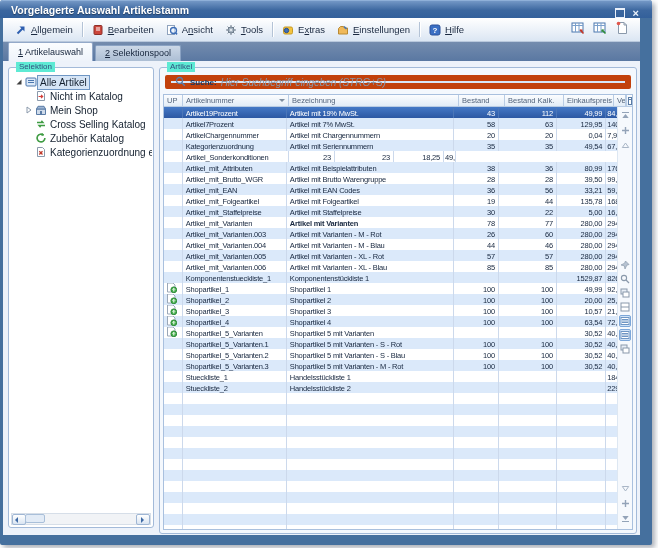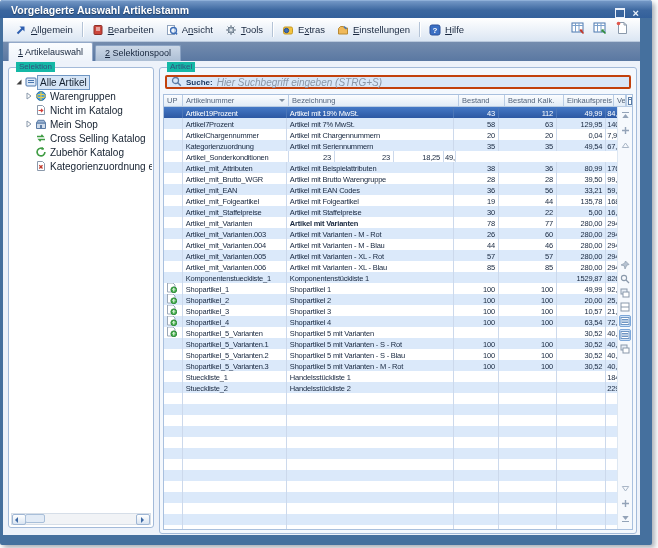--- a/index.html
+++ b/index.html
@@ -20,21 +20,21 @@
   .mi-icon svg{display:block;}
   .menu-right{margin-left:auto;display:flex;gap:6px;padding-right:10px;align-items:center;}
   .tb-btn{width:16px;height:16px;display:flex;align-items:center;justify-content:center;}
   
   .tabstrip{position:absolute;left:0;top:24px;width:100%;height:19px;background:linear-gradient(#748cae,#5a78a2);display:flex;align-items:flex-end;padding-left:5px;box-sizing:border-box;}
   .tab{height:15px;line-height:15px;padding:0 9px;font-size:9px;color:#16253c;background:linear-gradient(#ccd8e7,#acbed4);border:1px solid #8aa2c3;border-bottom:none;border-radius:2px 2px 0 0;margin-right:2px;white-space:nowrap;}
   .tab.active{height:18px;line-height:18px;background:linear-gradient(#fbfdff,#eef3fa);border-color:#93a9c9;}
   
   .content{position:absolute;left:0;top:43px;width:100%;height:474px;background:#edf2fa;}
   .groupbox{position:absolute;border:1px solid #a3bad9;border-radius:3px;box-sizing:border-box;}
-  .gb-caption{position:absolute;top:-6px;left:7px;background:#14b8a6;padding:0 3px;font-size:8px;color:#31507f;line-height:10px;}
+  .gb-caption{position:absolute;top:-6px;left:7px;background:#5eead4;padding:0 3px;font-size:8px;color:#31507f;line-height:10px;}
   .selektion{left:5px;top:6px;width:146px;height:461px;background:#ffffff;}
   .artikel{left:156px;top:6px;width:478px;height:467px;background:#f4f8fd;}
   
   .tree{position:absolute;left:2px;top:7px;right:1px;bottom:16px;overflow:hidden;}
   .tree-item{height:14px;display:flex;align-items:center;font-size:10px;color:#14202f;white-space:nowrap;}
   .tree-item.l0{padding-left:3px;}
   .tree-item.l1{padding-left:13px;}
   .exp-slot{width:10px;display:flex;align-items:center;justify-content:center;flex:none;}
   .ti-icon{width:13px;display:flex;align-items:center;justify-content:center;flex:none;}
   .ti-label{padding:1px 2px;border:1px solid transparent;}
@@ -42,21 +42,21 @@
   
   .hscroll{position:absolute;left:2px;right:2px;bottom:2px;height:12px;background:#f1f3f6;border:1px solid #d6dee8;box-sizing:border-box;}
   .hs-btn{position:absolute;top:0px;width:12px;height:9px;background:linear-gradient(#ffffff,#d9e4f1);border:1px solid #9fb6d4;border-radius:2px;}
   .hs-btn.left{left:0;}
   .hs-btn.right{right:0;}
   .hs-btn::after{content:"";position:absolute;top:2px;border:3px solid transparent;}
   .hs-btn.left::after{left:2px;border-right-color:#3f6aa5;border-left-width:0;}
   .hs-btn.right::after{left:4px;border-left-color:#3f6aa5;border-right-width:0;}
   .hs-thumb{position:absolute;left:13px;top:0px;width:20px;height:9px;background:#e2ebf6;border:1px solid #a9bfd9;border-radius:2px;box-sizing:border-box;}
   
-  .searchbar{position:absolute;left:5px;top:7px;right:5px;height:14px;background:#d9e7f8;border:2px solid #c2410c;border-radius:2px;display:flex;align-items:center;gap:4px;padding:0 4px;box-sizing:border-box;}
+  .searchbar{position:absolute;left:5px;top:7px;right:5px;height:14px;background:#d9e7f8;border:6px solid #c2410c;border-radius:2px;display:flex;align-items:center;gap:4px;padding:0 4px;box-sizing:border-box;}
   .s-label{font-size:8px;font-weight:bold;color:#1c3860;}
   .s-placeholder{font-size:10px;font-style:italic;color:#8b96a6;}
   
   .grid{position:absolute;left:3px;top:26px;right:3px;bottom:3px;background:#fff;border:1px solid #a9c0de;overflow:hidden;}
   .ghead{position:absolute;left:0;top:0;height:12px;display:flex;}
   .hcell{box-sizing:border-box;height:12px;border-right:1px solid #b9cce4;border-bottom:1px solid #b9cce4;background:linear-gradient(#fcfdfe,#e2ecf7);font-size:7.5px;color:#53647c;padding:1px 2px 0 3px;overflow:hidden;white-space:nowrap;position:relative;}
   .sortarrow{position:absolute;right:3px;top:4px;width:0;height:0;border:3px solid transparent;border-top-color:#7e8fa0;border-top-color:#7e8ea0;border-bottom-width:0;}
   .colchooser{position:absolute;top:0;height:12px;width:15px;box-sizing:border-box;background:linear-gradient(#fcfdfe,#e2ecf7);border-bottom:1px solid #b9cce4;border-left:1px solid #b9cce4;display:flex;align-items:center;justify-content:center;}
   .gbody{position:absolute;left:0;top:12px;right:14px;bottom:0;overflow:hidden;}
   .grow{height:11px;display:flex;background:#fff;}
@@ -201,35 +201,20 @@
               </span>
               <span class="ti-icon">
                 <svg width="12" height="12">
                   <rect x="1" y="2" width="10" height="8" rx="1" fill="#dce9f8" stroke="#4a76ae"></rect>
                   <path d="M3 4.5h6 M3 6.5h6" stroke="#4a76ae"></path>
                 </svg>
               </span>
               <span class="ti-label sel">Alle Artikel</span>
             </div>
             <div class="tree-item l1">
-              <span class="exp-slot">
-                <svg width="8" height="8">
-                  <path d="M2 1 l4 3 -4 3 z" fill="#fff" stroke="#8a99ab"></path>
-                </svg>
-              </span>
-              <span class="ti-icon">
-                <svg width="12" height="12">
-                  <circle cx="6" cy="6" r="4.5" fill="#4a9fd8" stroke="#2b6ea6"></circle>
-                  <ellipse cx="6" cy="6" rx="4.5" ry="1.7" fill="none" stroke="#f4d03f"></ellipse>
-                  <path d="M6 1.5 v9" stroke="#f4d03f"></path>
-                </svg>
-              </span>
-              <span class="ti-label">Warengruppen</span>
-            </div>
-            <div class="tree-item l1">
               <span class="exp-slot"></span>
               <span class="ti-icon">
                 <svg width="12" height="12">
                   <path d="M2.5 1.5 h5 l2 2 v7 h-7 z" fill="#fff" stroke="#8a99ab"></path>
                   <path d="M3.5 6.5 h4 M6 4.8 l1.7 1.7 L6 8.2" stroke="#d43f3a" stroke-width="1.2" fill="none"></path>
                 </svg>
               </span>
               <span class="ti-label">Nicht im Katalog</span>
             </div>
             <div class="tree-item l1">

